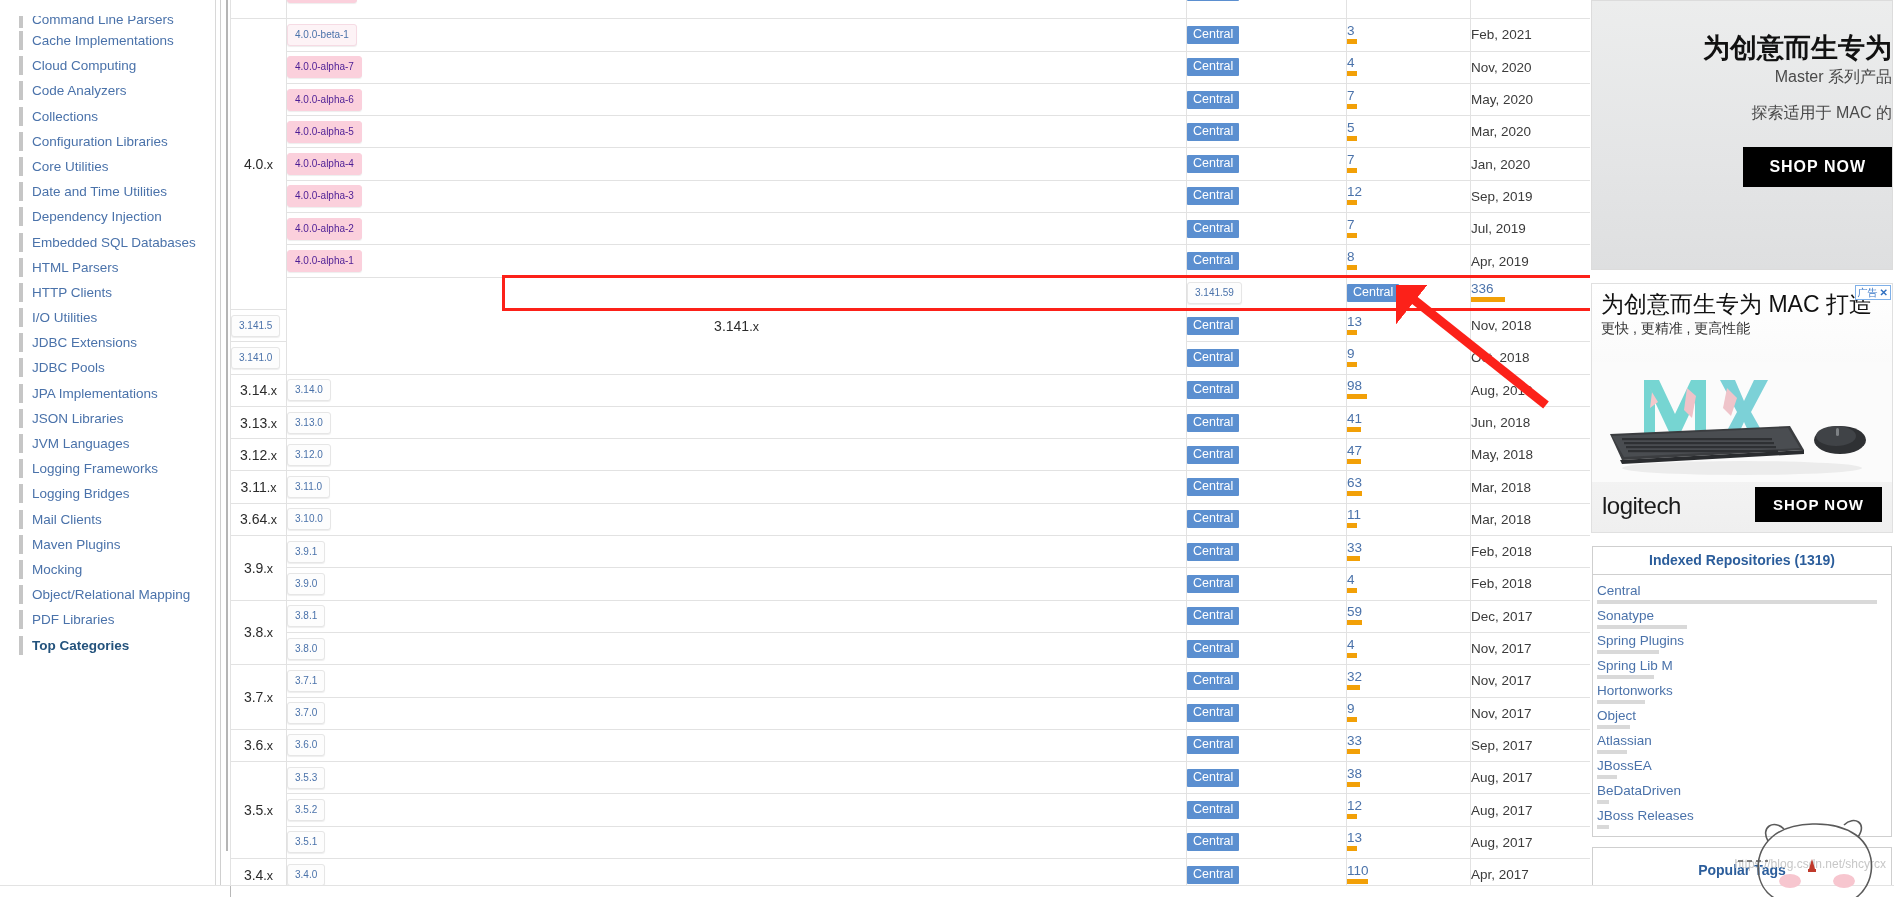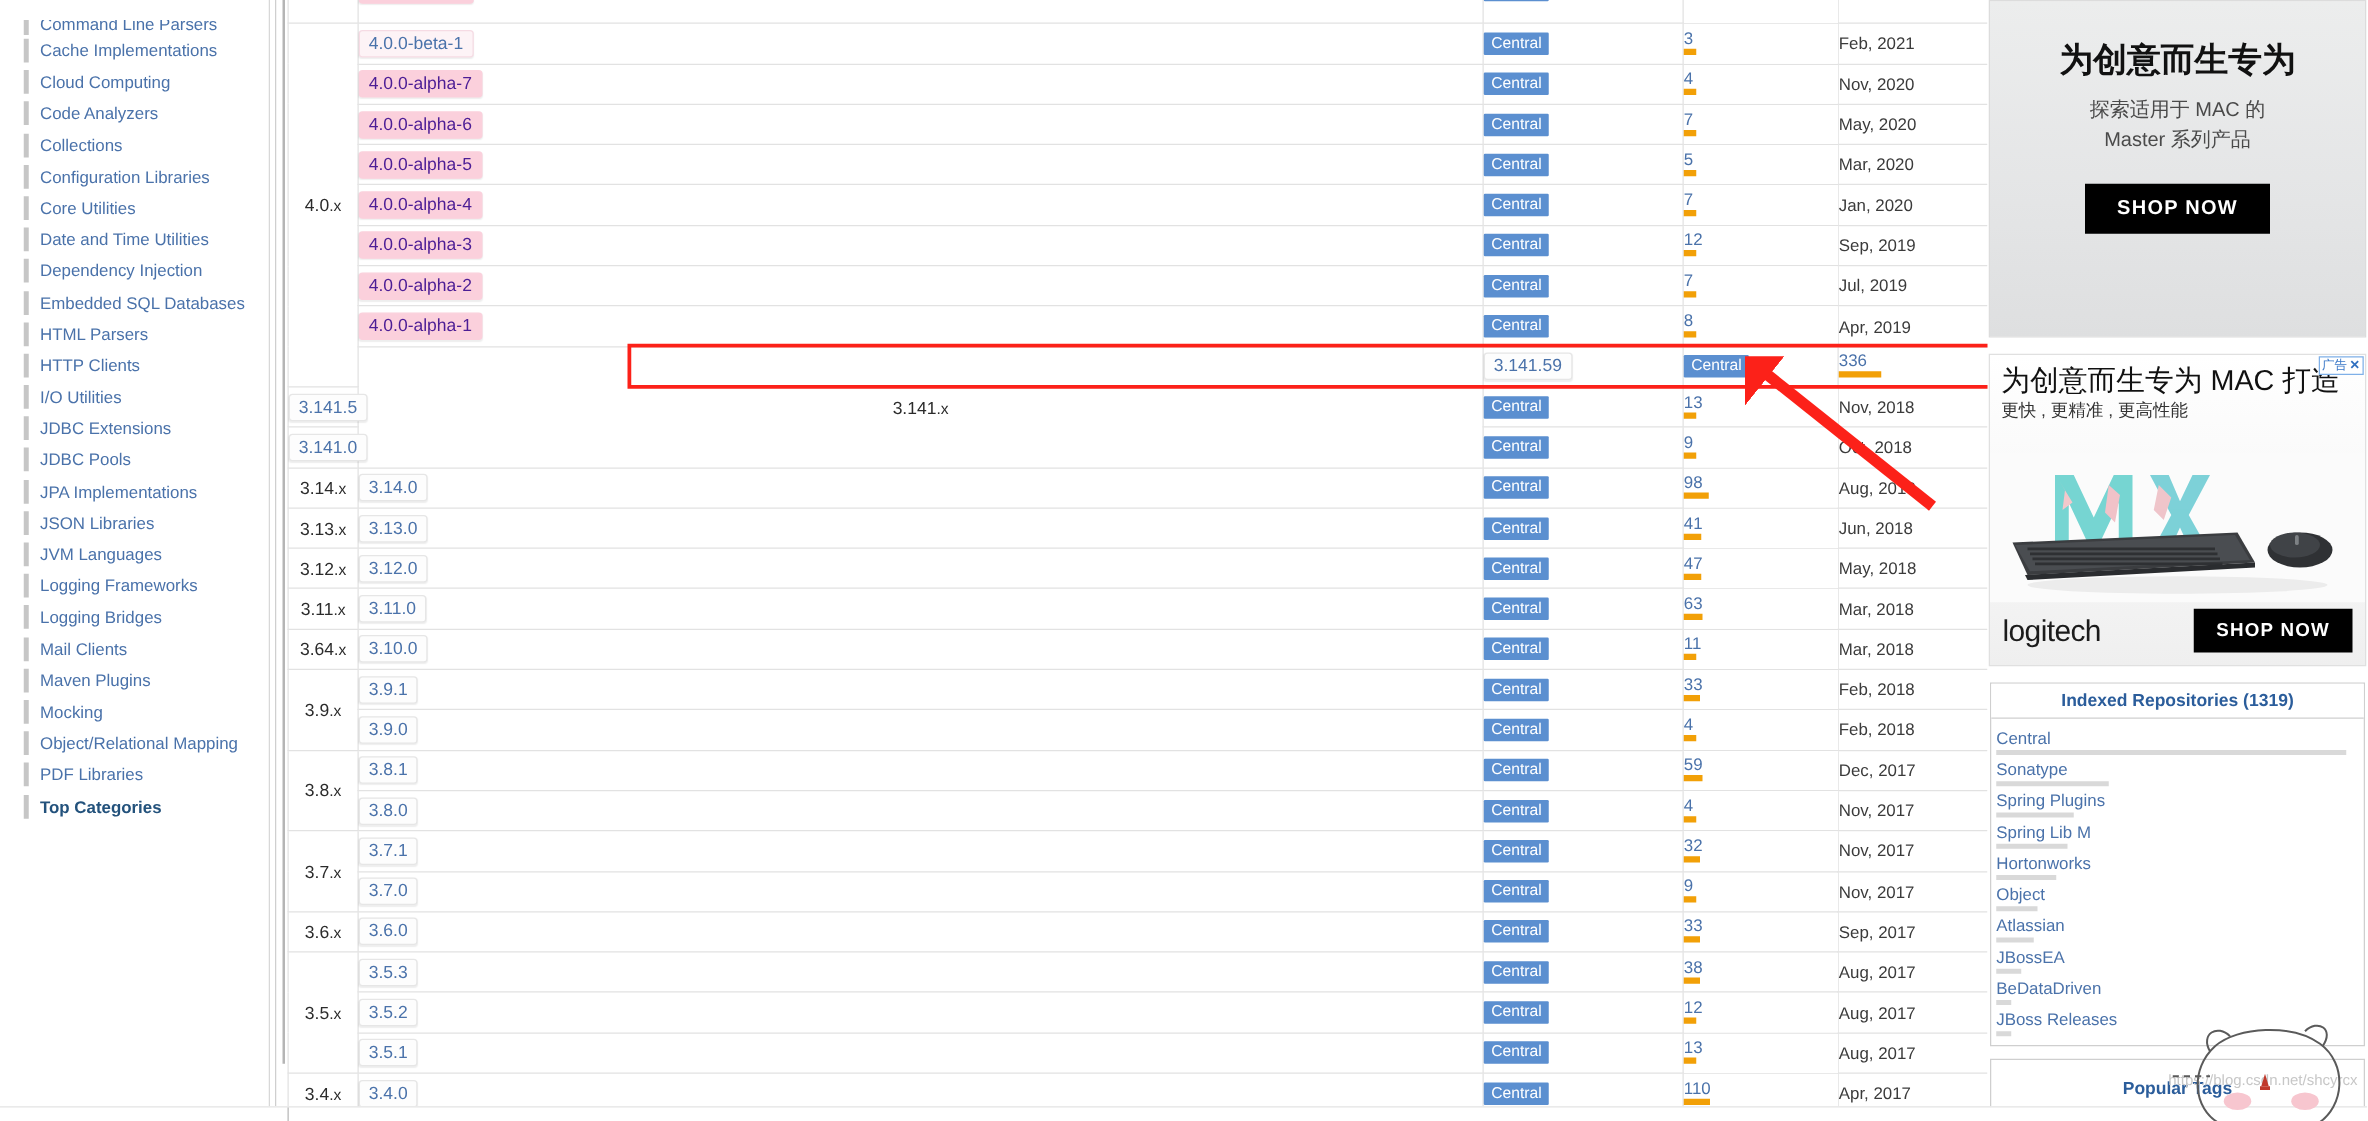--- a/index.html
+++ b/index.html
@@ -105,21 +105,21 @@
   td.c-group .dotx { font-weight: normal; font-size: 12.5px; }
   td.c-ver   { width: 900px; padding-left: 15px; }
   td.c-repo  { width: 160px; padding-left: 20px; }
   td.c-usage { width: 124px; padding-left: 10px; position: relative; }
   td.c-date  { width: 124px; padding-left: 13px; color: #3b3b3b; font-size: 13.5px; }
 
   .vbadge {
     display: inline-block;
     padding: 2px 7px 3px 7px;
     border-radius: 3px;
-    font-size: 14px;
+    font-size: 10px;
     color: #4a72aa;
     text-decoration: none;
     border: 1px solid #e6e6e6;
     background: #fdfdfd;
     box-shadow: 0 1px 1px rgba(0,0,0,0.07);
     line-height: 15px;
   }
   .vbadge.pink {
     background: #fbd0dc;
     border-color: #fbd0dc;
@@ -183,21 +183,21 @@
     position: relative;
     overflow: hidden;
   }
   .ad-card {
     width: 302px;
     margin: 0 auto;
     background: linear-gradient(180deg,#eceded 0%,#e4e5e6 60%,#dedfe0 100%);
     border: 1px solid #dcdcdc;
     height: 270px;
     position: relative;
-    text-align: center;
+    text-align: right;
   }
   .ad-h1 {
     margin: 0; padding-top: 30px;
     font-size: 27px;
     font-weight: bold;
     color: #111;
     letter-spacing: 0px;
     line-height: 34px;
   }
   .ad-sub {
@@ -668,22 +668,22 @@
         </marker>
       </defs>
       <line x1="150" y1="120" x2="12" y2="10" stroke="#fc2119" stroke-width="9" marker-end="url(#ahead)"></line>
     </svg>
   </div>
 
   <div id="right-sidebar">
 
     <div class="ad-card">
       <div class="ad-h1">为创意而生专为</div>
+      <div class="ad-sub" style="margin-top:0">Master 系列产品</div>
       <div class="ad-sub">探索适用于 MAC 的</div>
-      <div class="ad-sub" style="margin-top:0">Master 系列产品</div>
       <a class="ad-btn" href="#">SHOP NOW</a>
     </div>
 
     <div class="ad-card2">
       <div class="ad2-tag">
         <span>广告</span><span class="x">✕</span>
       </div>
       <div class="ad2-h1">为创意而生专为 MAC 打造</div>
       <div class="ad2-sub">更快 , 更精准 , 更高性能</div>
       <svg class="ad2-art" viewBox="0 0 302 120">

